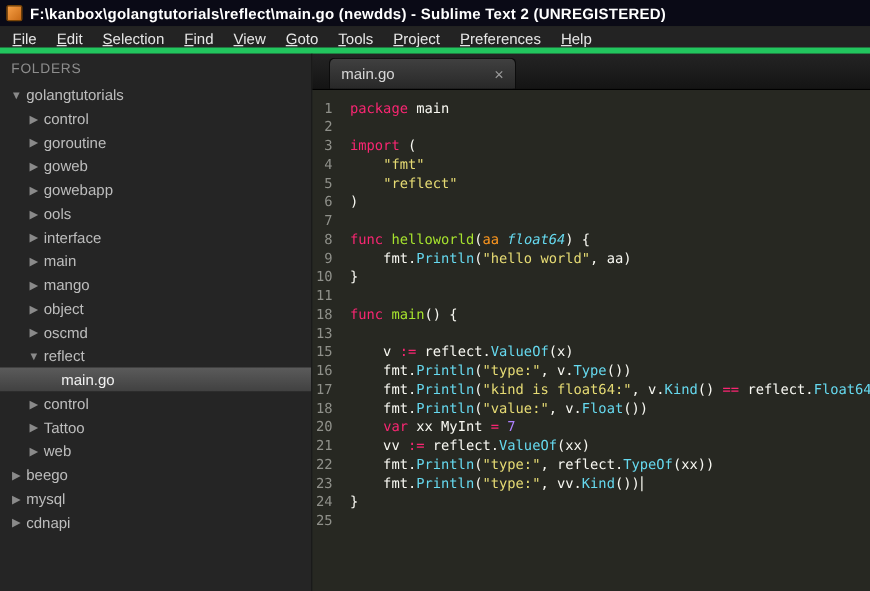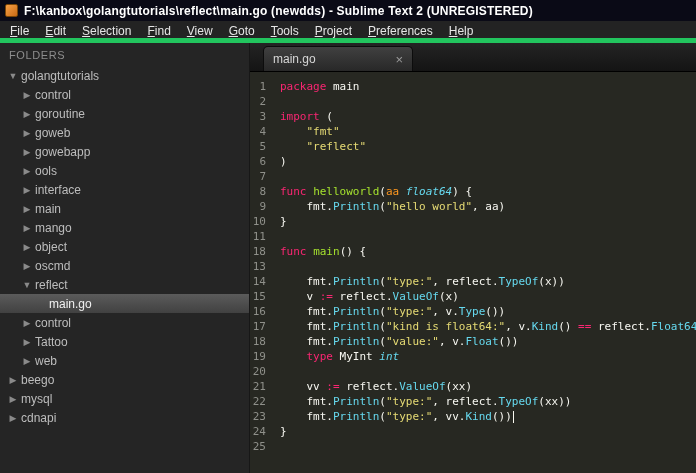--- a/index.html
+++ b/index.html
@@ -175,27 +175,25 @@
           <div class="code-line"><span class="gutter">4</span><span class="code-text"><span class="tok-p">    </span><span class="tok-s">"fmt"</span></span></div>
           <div class="code-line"><span class="gutter">5</span><span class="code-text"><span class="tok-p">    </span><span class="tok-s">"reflect"</span></span></div>
           <div class="code-line"><span class="gutter">6</span><span class="code-text"><span class="tok-p">)</span></span></div>
           <div class="code-line"><span class="gutter">7</span><span class="code-text"></span></div>
           <div class="code-line"><span class="gutter">8</span><span class="code-text"><span class="tok-k">func</span><span class="tok-p"> </span><span class="tok-f">helloworld</span><span class="tok-p">(</span><span class="tok-a">aa</span><span class="tok-p"> </span><span class="tok-t">float64</span><span class="tok-p">) {</span></span></div>
           <div class="code-line"><span class="gutter">9</span><span class="code-text"><span class="tok-p">    fmt.</span><span class="tok-c">Println</span><span class="tok-p">(</span><span class="tok-s">"hello world"</span><span class="tok-p">, aa)</span></span></div>
           <div class="code-line"><span class="gutter">10</span><span class="code-text"><span class="tok-p">}</span></span></div>
           <div class="code-line"><span class="gutter">11</span><span class="code-text"></span></div>
           <div class="code-line"><span class="gutter">18</span><span class="code-text"><span class="tok-k">func</span><span class="tok-p"> </span><span class="tok-f">main</span><span class="tok-p">() {</span></span></div>
           <div class="code-line"><span class="gutter">13</span></div>
-          <div class="code-line"><span class="gutter">14</span><span class="code-text"><span class="tok-p">    fmt.</span><span class="tok-c">Println</span><span class="tok-p">(</span><span class="tok-s">"type:"</span><span class="tok-p">, reflect.</span><span class="tok-c">TypeOf</span><span class="tok-p">(x))</span></span></div>
           <div class="code-line"><span class="gutter">15</span><span class="code-text"><span class="tok-p">    v </span><span class="tok-k">:=</span><span class="tok-p"> reflect.</span><span class="tok-c">ValueOf</span><span class="tok-p">(x)</span></span></div>
           <div class="code-line"><span class="gutter">16</span><span class="code-text"><span class="tok-p">    fmt.</span><span class="tok-c">Println</span><span class="tok-p">(</span><span class="tok-s">"type:"</span><span class="tok-p">, v.</span><span class="tok-c">Type</span><span class="tok-p">())</span></span></div>
           <div class="code-line"><span class="gutter">17</span><span class="code-text"><span class="tok-p">    fmt.</span><span class="tok-c">Println</span><span class="tok-p">(</span><span class="tok-s">"kind is float64:"</span><span class="tok-p">, v.</span><span class="tok-c">Kind</span><span class="tok-p">() </span><span class="tok-k">==</span><span class="tok-p"> reflect.</span><span class="tok-c">Float64</span><span class="tok-p">)</span></span></div>
           <div class="code-line"><span class="gutter">18</span><span class="code-text"><span class="tok-p">    fmt.</span><span class="tok-c">Println</span><span class="tok-p">(</span><span class="tok-s">"value:"</span><span class="tok-p">, v.</span><span class="tok-c">Float</span><span class="tok-p">())</span></span></div>
-          <div class="code-line"><span class="gutter">19</span><span class="code-text"><span class="tok-p">    </span><span class="tok-k">type</span><span class="tok-p"> MyInt </span><span class="tok-t">int</span></span></div>
-          <div class="code-line"><span class="gutter">20</span></div>
+          <div class="code-line"><span class="gutter">20</span><span class="code-text"><span class="tok-p">    </span><span class="tok-k">var</span><span class="tok-p"> xx MyInt </span><span class="tok-k">=</span><span class="tok-p"> </span><span class="tok-n">7</span></span></div>
           <div class="code-line"><span class="gutter">21</span><span class="code-text"><span class="tok-p">    vv </span><span class="tok-k">:=</span><span class="tok-p"> reflect.</span><span class="tok-c">ValueOf</span><span class="tok-p">(xx)</span></span></div>
           <div class="code-line"><span class="gutter">22</span><span class="code-text"><span class="tok-p">    fmt.</span><span class="tok-c">Println</span><span class="tok-p">(</span><span class="tok-s">"type:"</span><span class="tok-p">, reflect.</span><span class="tok-c">TypeOf</span><span class="tok-p">(xx))</span></span></div>
           <div class="code-line"><span class="gutter">23</span><span class="code-text"><span class="tok-p">    fmt.</span><span class="tok-c">Println</span><span class="tok-p">(</span><span class="tok-s">"type:"</span><span class="tok-p">, vv.</span><span class="tok-c">Kind</span><span class="tok-p">())</span><span class="caret"></span></span></div>
           <div class="code-line"><span class="gutter">24</span><span class="code-text"><span class="tok-p">}</span></span></div>
           <div class="code-line"><span class="gutter">25</span><span class="code-text"></span></div>
         </div>
     </div>
 
   </div>
 </div>

